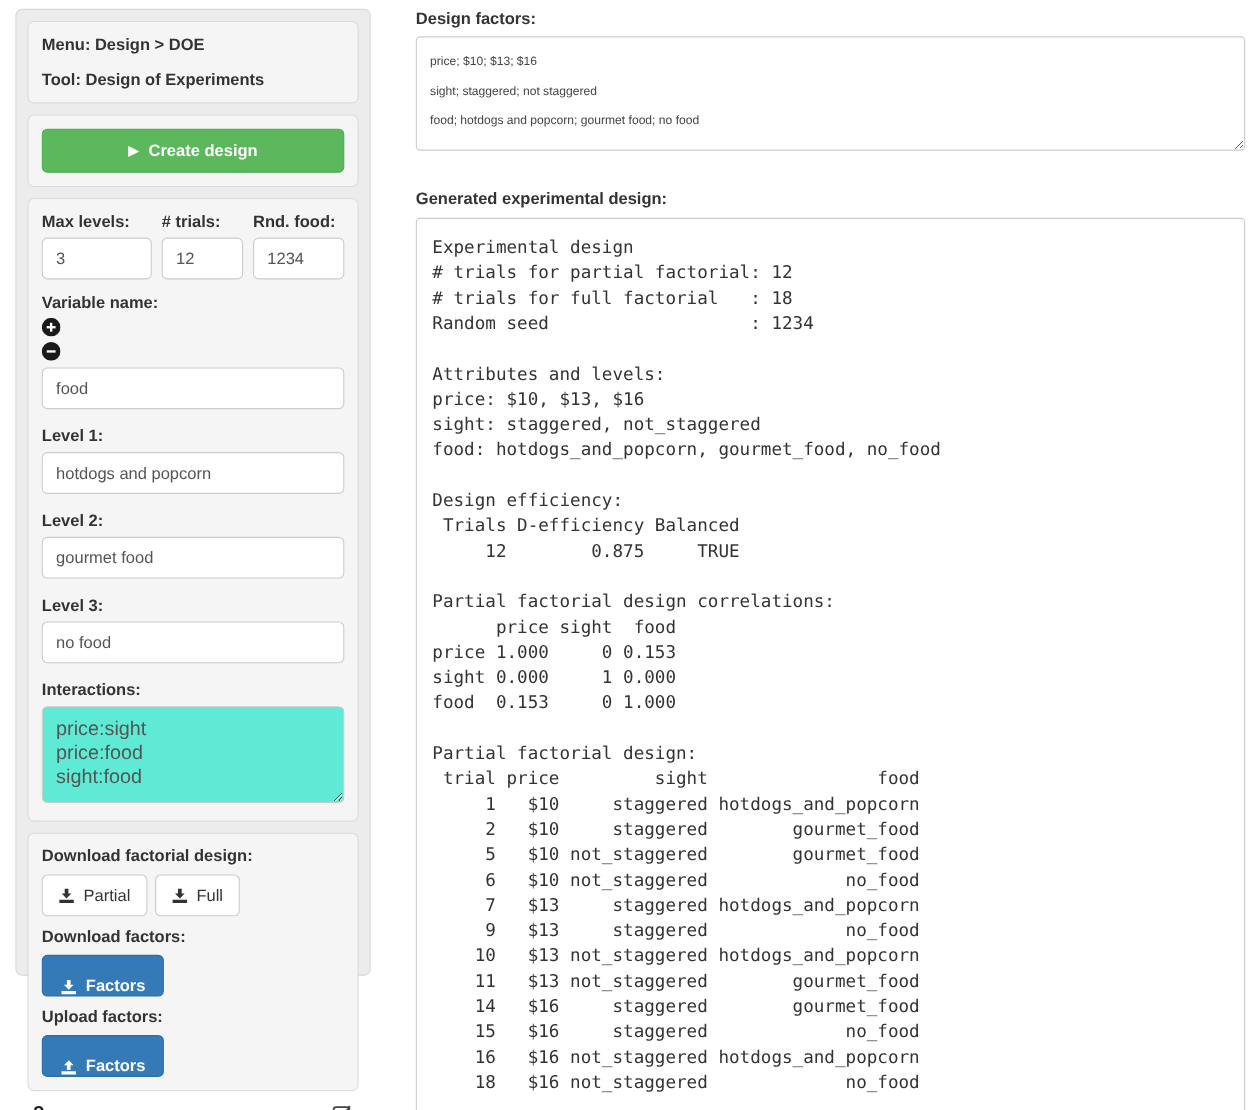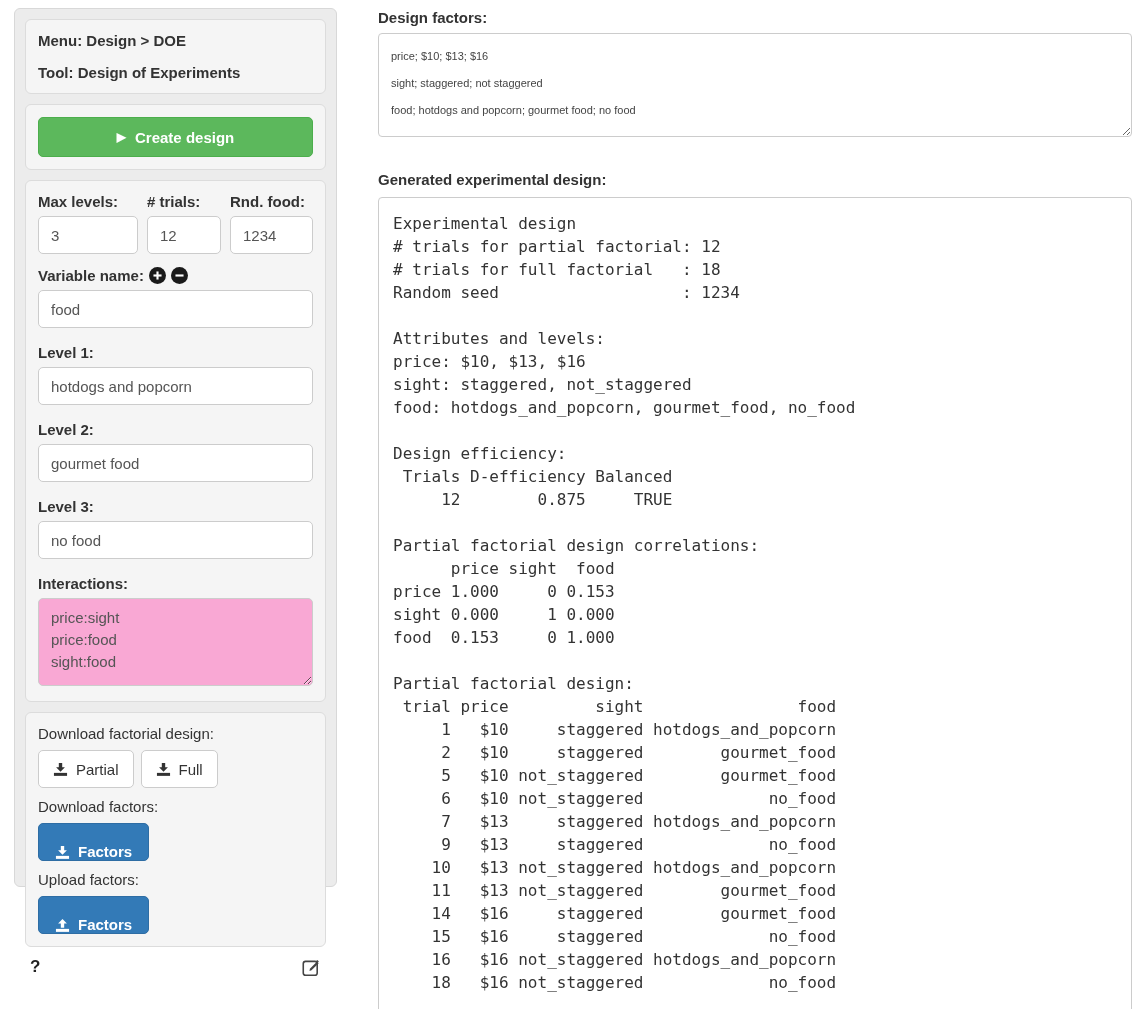--- a/index.html
+++ b/index.html
@@ -33,32 +33,32 @@
   .field-row { display:flex; gap:9px; }
   .fg { display:flex; flex-direction:column; }
   .fg .flabel { font-weight:700; margin-bottom:6px; white-space:nowrap; }
   .w1 { width:100px; } .w2 { width:74px; } .w3 { flex:1; }
   .form-control {
     height:38px; border:1px solid #ccc; border-radius:5px; padding:0 12px;
     font-size:15px; color:#555; width:100%; box-sizing:border-box;
     background:#fff; font-family:inherit;
   }
   .varname-row {
-    margin:13px 0 6px; display:flex; align-items:flex-start; gap:5px; font-weight:700;
+    margin:13px 0 6px; display:flex; align-items:flex-start; gap:5px; font-weight:700;flex-direction:column;
   }
   .icon-btn { background:none; border:none; padding:0; margin:0; cursor:pointer; line-height:0; }
   .lvl-label { font-weight:700; margin:16px 0 6px; }
   .ta {
     border:1px solid #ccc; border-radius:5px; width:100%; box-sizing:border-box;
-    font-family:inherit; font-size:15px; line-height:22px; color:#555;
-    padding:8px 12px; resize:both; background:#f9a8d4;
+    font-family:inherit; font-size:18px; line-height:22px; color:#555;
+    padding:8px 12px; resize:both; background:#5eead4;
   }
   .ta.interactions { height:88px; }
 
-  .dl-head { font-weight:400; margin:0 0 8px; }
+  .dl-head { font-weight:700; margin:0 0 8px; }
   .dl-head.mt { margin-top:10px; }
   .btn-row { display:flex; gap:7px; }
   .btn-default {
     display:inline-flex; align-items:center; gap:8px; background:#fff;
     border:1px solid #ccc; border-radius:5px; padding:0 14px; height:38px;
     font-size:15px; color:#333; cursor:pointer; font-family:inherit;
   }
   .btn-primary {
     display:inline-flex; align-items:flex-end; gap:8px; background:#337ab7;
     border:1px solid #2e6da4; border-radius:5px; padding:0 16px; height:38px;

